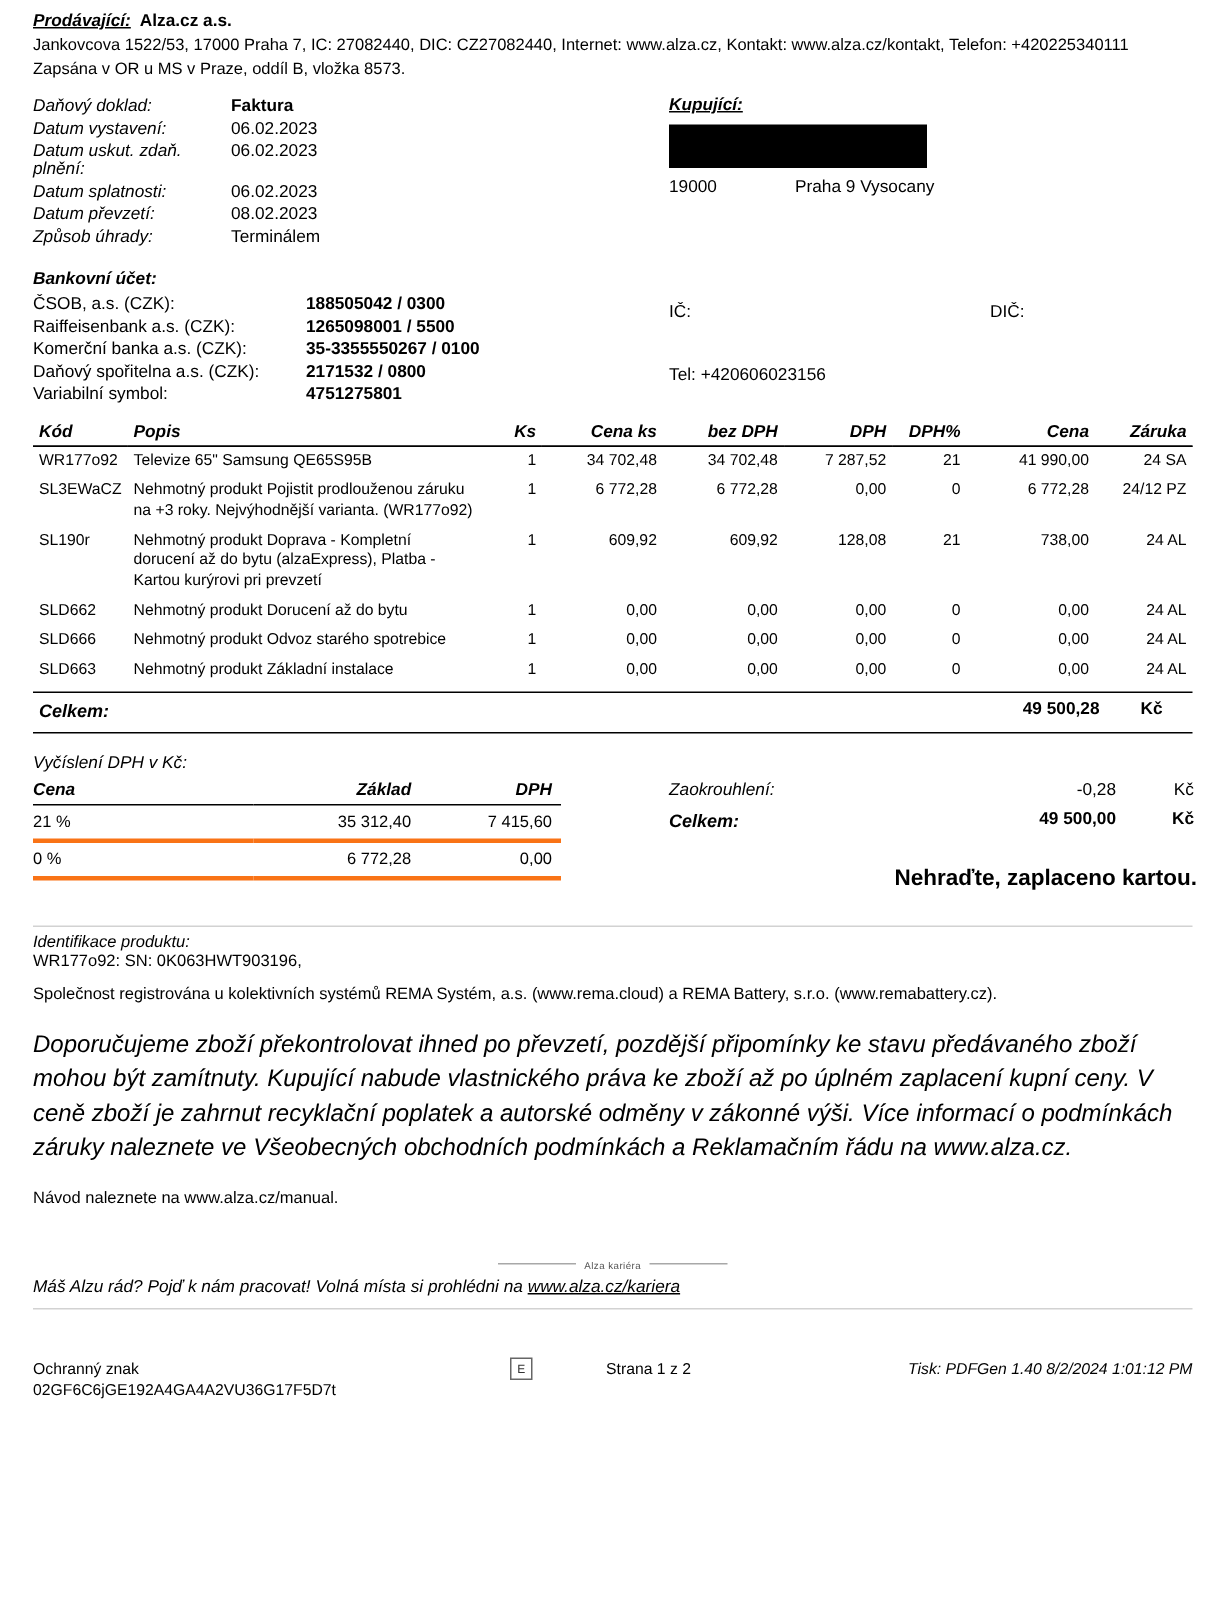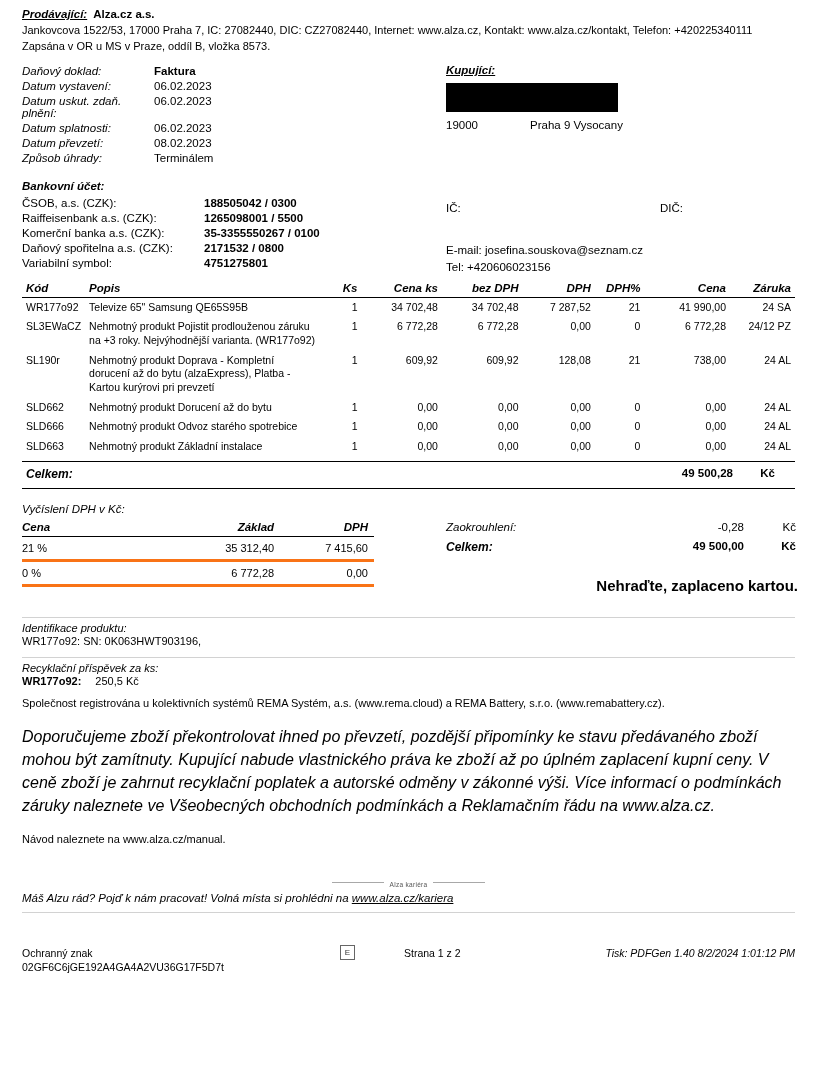--- a/index.html
+++ b/index.html
@@ -458,21 +458,20 @@
           <td class="v">4751275801</td>
         </tr>
       </tbody>
         </table>
 
       <div class="right-col">
         <div class="idrow">
           <span class="icl">IČ:</span><span>DIČ:</span>
         </div>
         <div class="contact">
-          <div>E-mail: josefina.souskova@seznam.cz</div>
           <div>Tel: +420606023156</div>
         </div>
       </div>
     </div>
 
     <table class="items">
       <thead>
         <tr>
           <th class="l c-kod">Kód</th>
           <th class="l c-popis">Popis</th>
@@ -599,26 +598,20 @@
       </div>
 
       <div class="paid-note">Nehraďte, zaplaceno kartou.</div>
     </div>
 
     <div class="sec">
       <div class="t">Identifikace produktu:</div>
       <div class="v">WR177o92: SN: 0K063HWT903196,</div>
     </div>
 
-    <div class="sec recyc">
-      <div class="t">Recyklační příspěvek za ks:</div>
-      <div class="v">
-        <span class="code">WR177o92:</span><span>250,5 Kč</span>
-      </div>
-    </div>
 
     <div class="note-reg">Společnost registrována u kolektivních systémů REMA Systém, a.s. (www.rema.cloud) a REMA Battery, s.r.o. (www.remabattery.cz).</div>
 
     <div class="disclaimer">Doporučujeme zboží překontrolovat ihned po převzetí, pozdější připomínky ke stavu předávaného zboží mohou být zamítnuty. Kupující nabude vlastnického práva ke zboží až po úplném zaplacení kupní ceny. V ceně zboží je zahrnut recyklační poplatek a autorské odměny v zákonné výši. Více informací o podmínkách záruky naleznete ve Všeobecných obchodních podmínkách a Reklamačním řádu na www.alza.cz.</div>
 
     <div class="manual">Návod naleznete na www.alza.cz/manual.</div>
 
     <div class="career">
       <div class="career-rule">
         <span>Alza kariéra</span>

